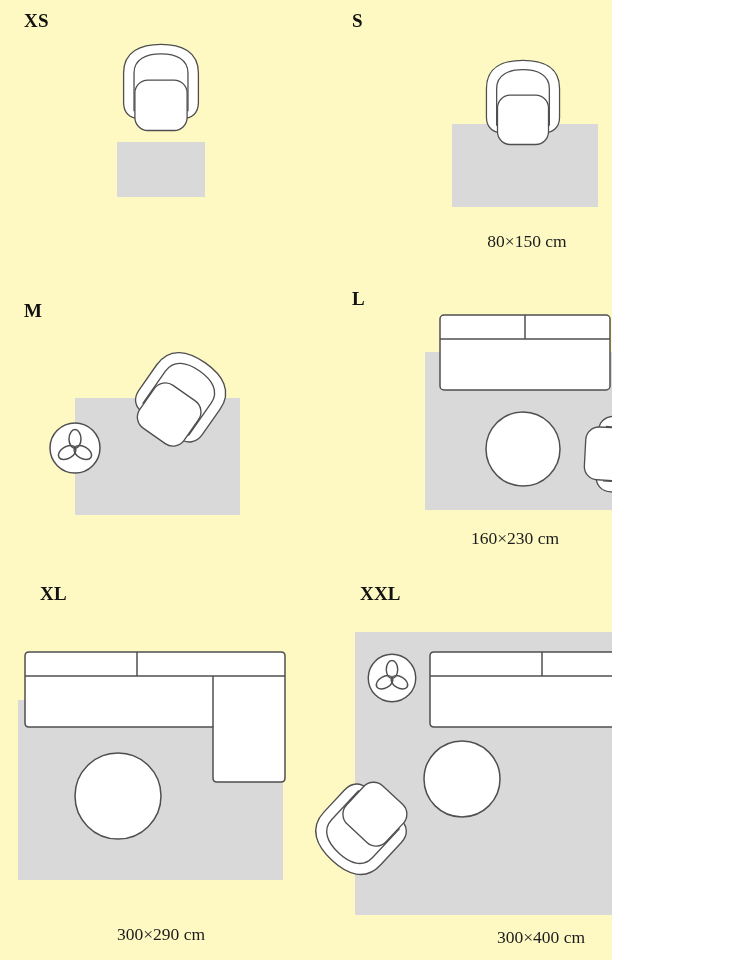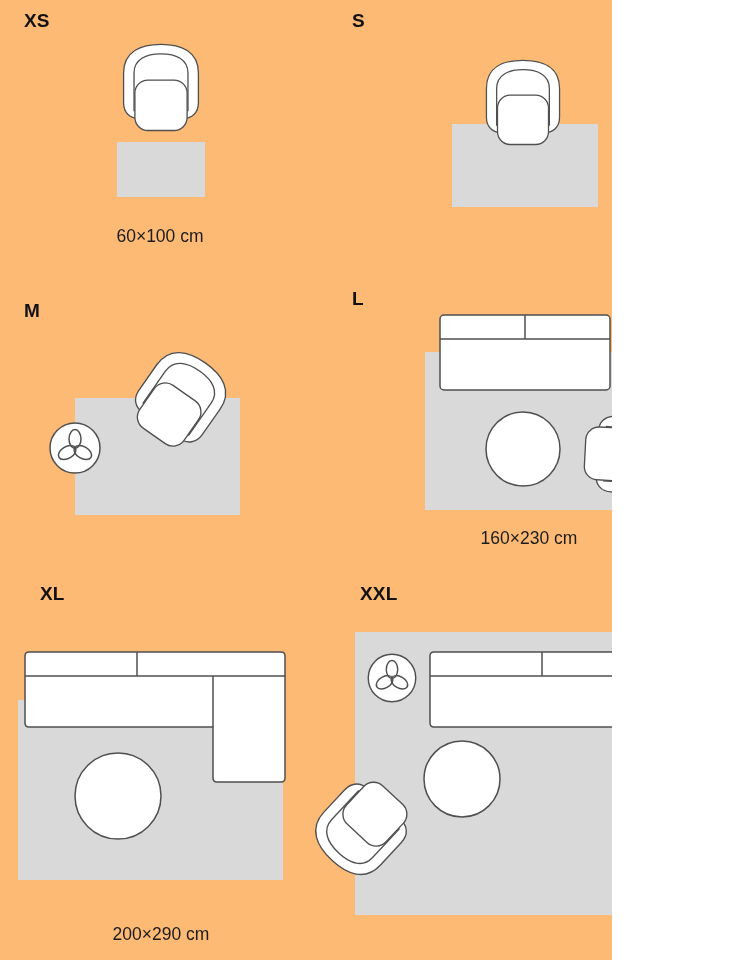--- a/index.html
+++ b/index.html
@@ -1,20 +1,20 @@
 <!DOCTYPE html>
 <html><head>
 <meta charset="utf-8">
 <style>
   html,body{margin:0;padding:0;background:#ffffff;}
   #canvas{
     position:relative;
     width:612px;height:960px;
-    background:#fdba74;
-    font-family:Liberation Sans, sans-serif;
+    background:#fef9c3;
+    font-family:Liberation Serif, serif;
     overflow:hidden;
   }
   .size-label{
     position:absolute;
     font-weight:700;
     font-size:19px;
     color:#121212;
     letter-spacing:.2px;
   }
   .size-caption{
@@ -27,44 +27,45 @@
   #lbl-xs {left:24px; top:10px;}
   #lbl-s  {left:352px;top:10px;}
   #lbl-m  {left:24px; top:300px;}
   #lbl-l  {left:352px;top:288px;}
   #lbl-xl {left:40px; top:583px;}
   #lbl-xxl{left:360px;top:583px;}
 
   #cap-xs {left:40px; top:226px;}
   #cap-s  {left:407px;top:231px;}
   #cap-m  {left:36px; top:528px;}
-  #cap-l  {left:409px;top:528px;}
+  #cap-l  {left:395px;top:528px;}
   #cap-xl {left:41px; top:924px;}
   #cap-xxl{left:421px;top:927px;}
 
   #art{position:absolute;left:0;top:0;}
   .rug{fill:#d9d9d9;stroke:none;}
   .f{fill:#ffffff;stroke:#4f4f4f;stroke-width:1.5;}
   .s{fill:none;stroke:#4f4f4f;stroke-width:1.5;}
 </style>
 </head>
 <body>
 
 <div id="canvas">
 
   <div class="size-label" id="lbl-xs">XS</div>
   <div class="size-label" id="lbl-s">S</div>
   <div class="size-label" id="lbl-m">M</div>
   <div class="size-label" id="lbl-l">L</div>
   <div class="size-label" id="lbl-xl">XL</div>
   <div class="size-label" id="lbl-xxl">XXL</div>
 
-  <div class="size-caption" id="cap-xs">60×100 cm</div>
+  <div class="size-caption" id="cap-s">80×150 cm</div>
   <div class="size-caption" id="cap-l">160×230 cm</div>
-  <div class="size-caption" id="cap-xl">200×290 cm</div>
+  <div class="size-caption" id="cap-xl">300×290 cm</div>
+  <div class="size-caption" id="cap-xxl">300×400 cm</div>
 
   <svg id="art" width="730" height="960" viewBox="0 0 730 960">
     <defs>
       <g id="armchair-shape">
         <path class="f" d="M7,70 V36 C7,11 27,3 50,3 C73,3 93,11 93,36 V70 C93,82 85,88 76,88 H24 C15,88 7,82 7,70 Z"></path>
         <path class="s" d="M19,80 V36 C19,20 33,14 50,14 C67,14 81,20 81,36 V80"></path>
         <rect class="f" x="20" y="44" width="60" height="58" rx="15"></rect>
       </g>
       <g id="sofa-shape">
         <rect class="f" x="0" y="0" width="170" height="75" rx="4"></rect>

